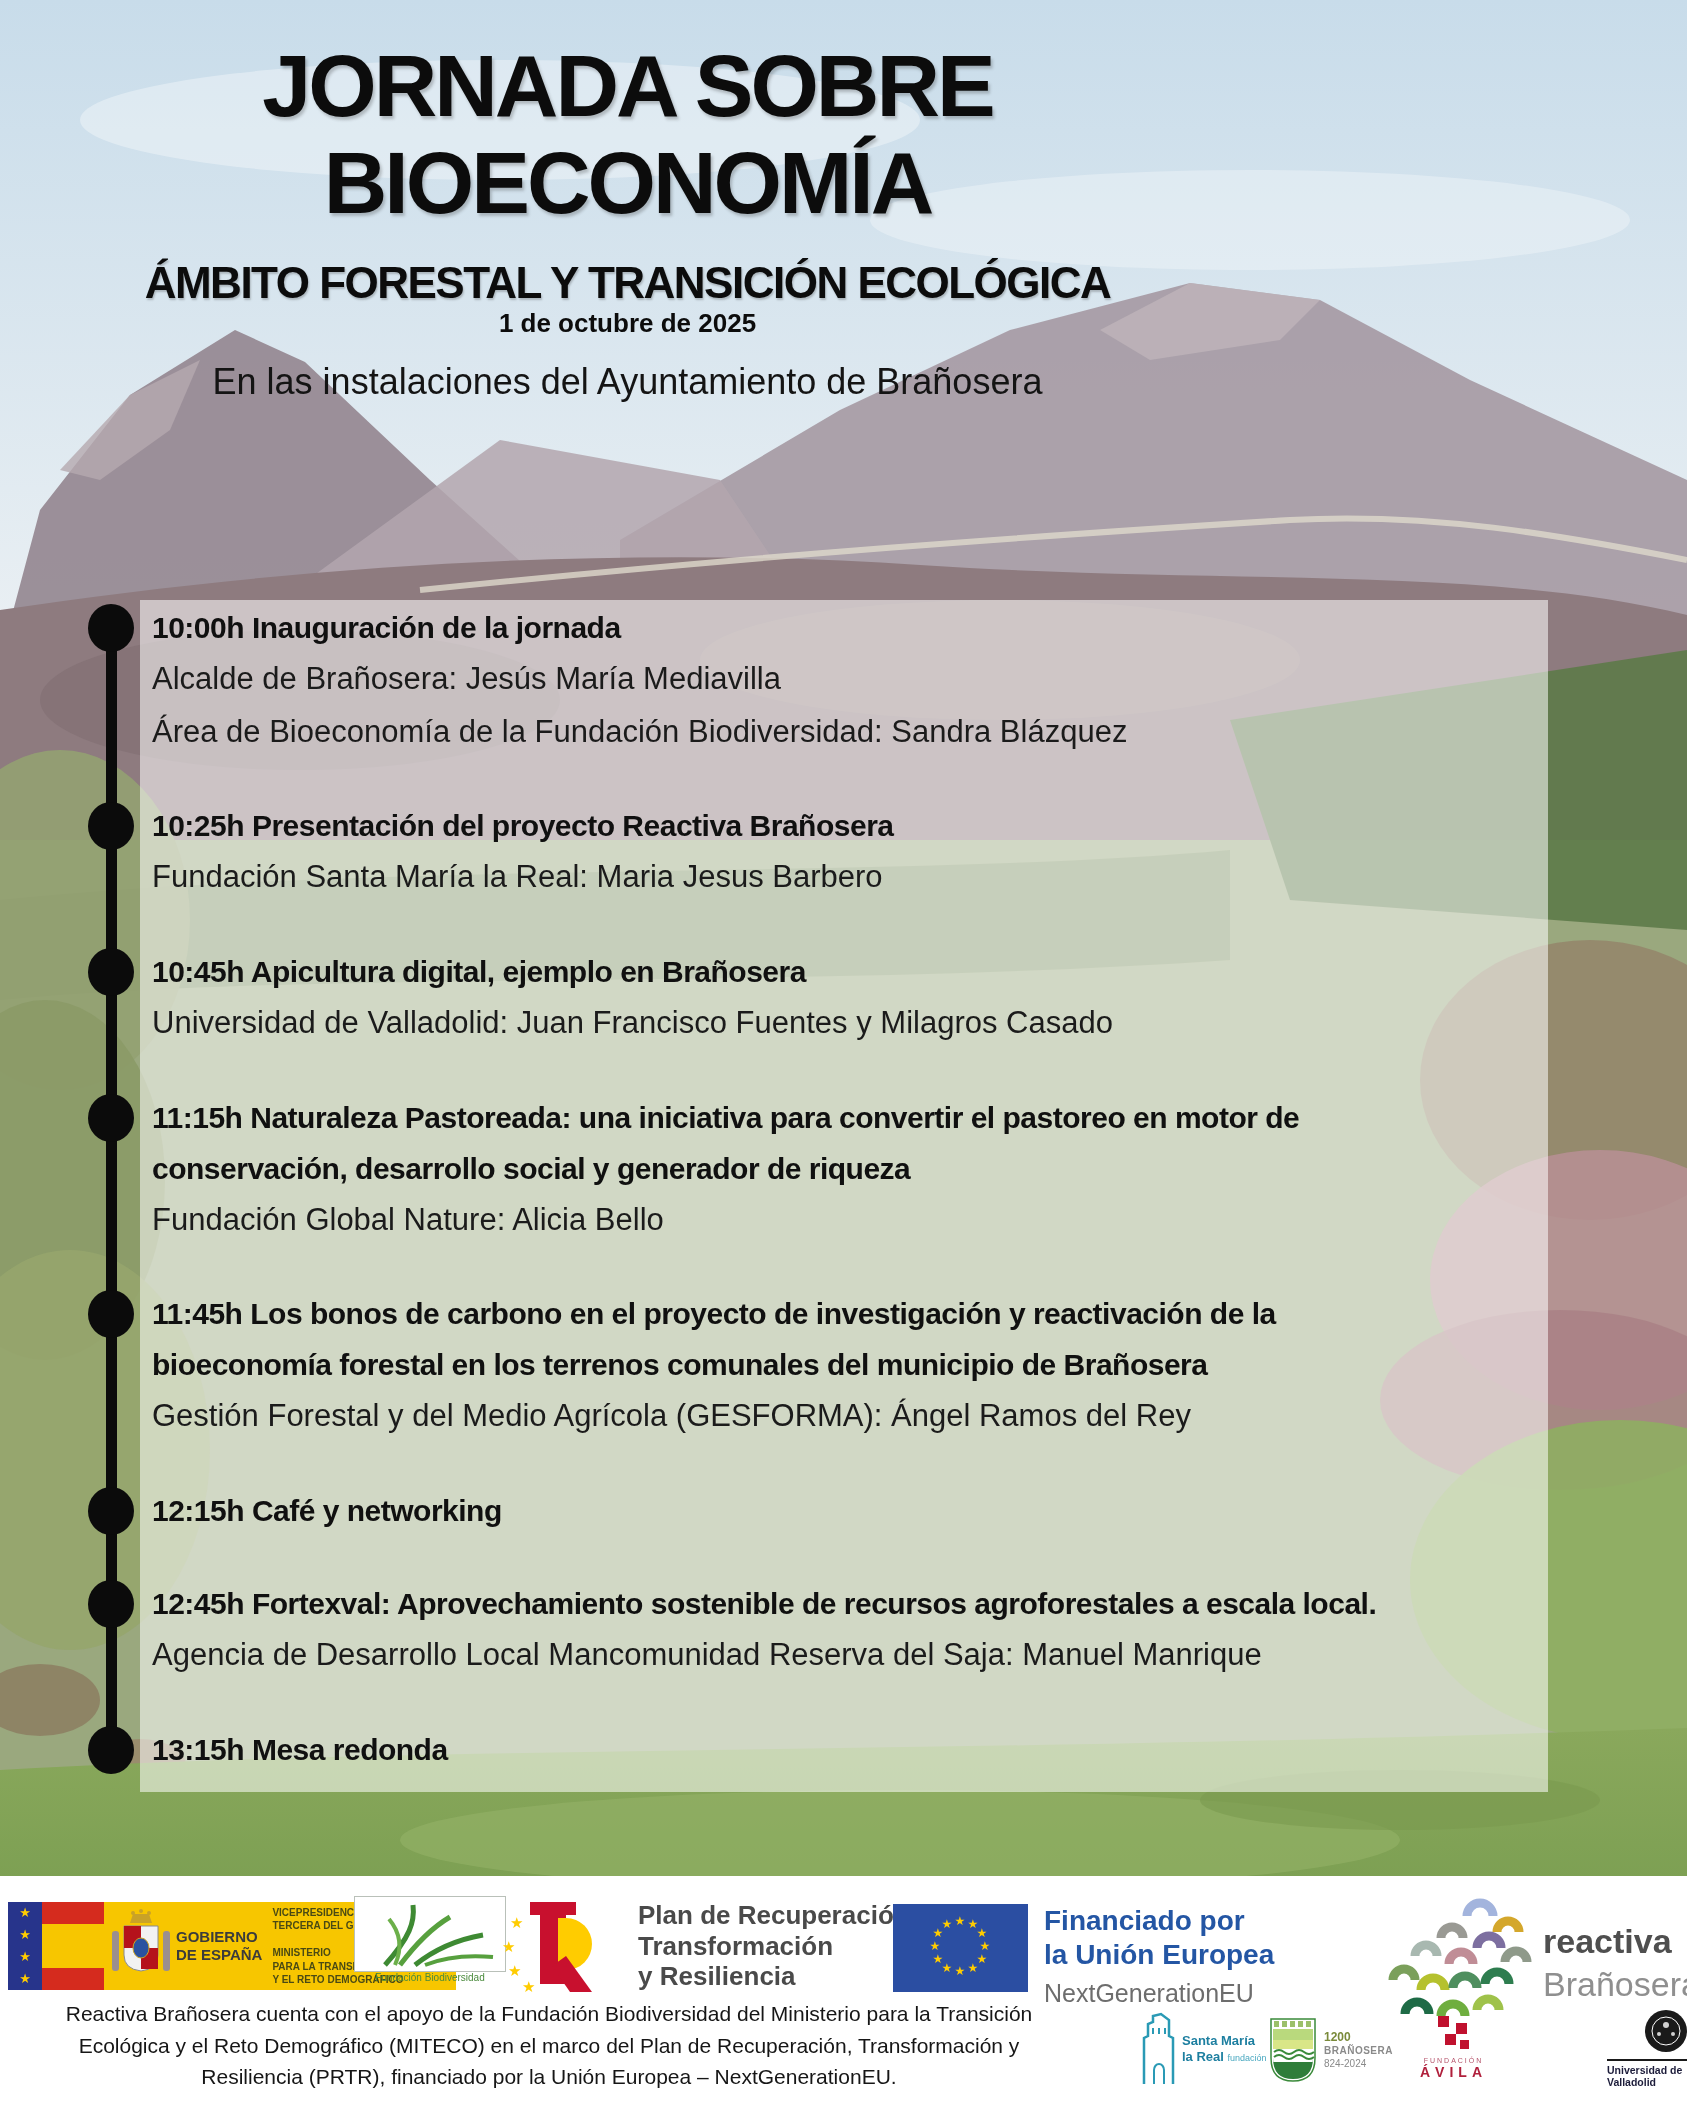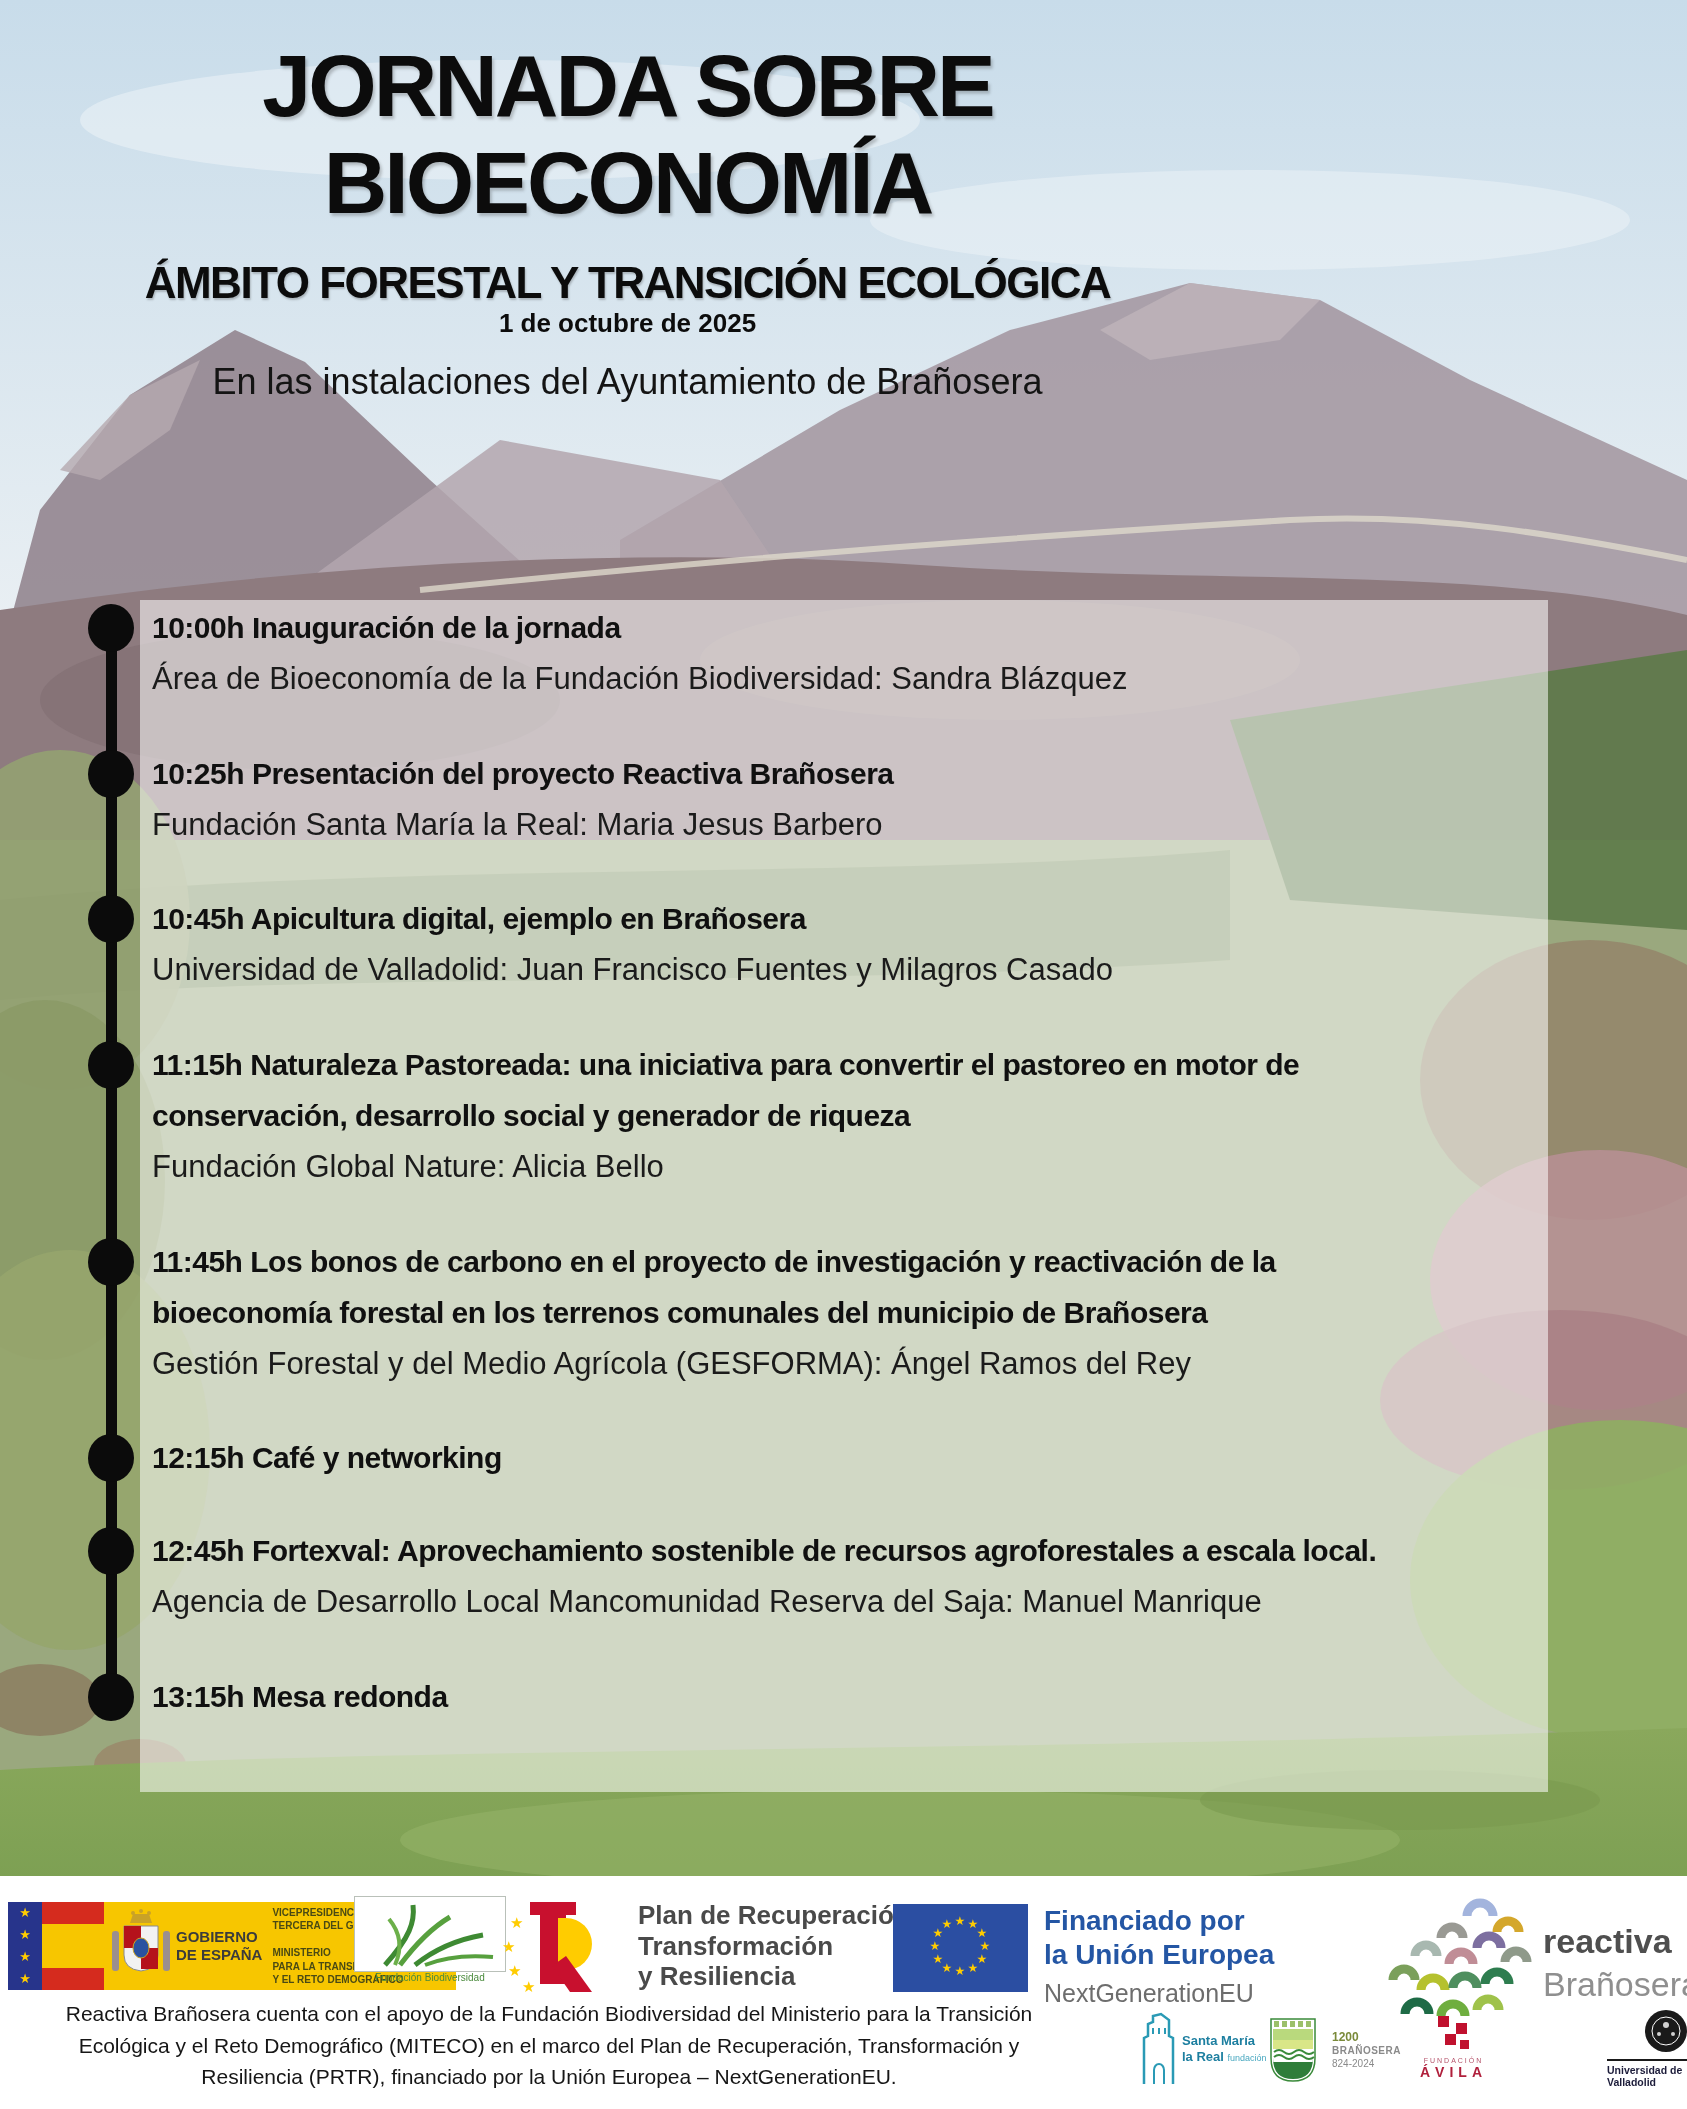--- a/index.html
+++ b/index.html
@@ -54,21 +54,21 @@
   .reactiva{position:absolute;left:1385px;top:14px;display:flex;align-items:center;}
   .reactiva-text{margin-left:8px;font-size:34px;line-height:1.25;}
   .reactiva-text .l1{font-weight:bold;color:#4f4f4f;}
   .reactiva-text .l2{color:#8f8f8f;}
   .disclaimer{position:absolute;left:34px;top:122px;width:1030px;text-align:center;
               font-size:21px;line-height:1.5;color:#161616;white-space:pre-line;}
   .mini{position:absolute;display:flex;align-items:center;}
   .sm-maria{left:1136px;top:136px;}
   .sm-maria .txt{margin-left:4px;font-size:13px;line-height:1.2;color:#1d7fa0;font-weight:bold;}
   .sm-maria .txt .tiny{font-weight:normal;font-size:9px;color:#49a8c0;}
-  .sm-bran{left:1268px;top:140px;gap:8px;}
+  .sm-bran{left:1268px;top:140px;}
   .sm-bran .txt{margin-left:6px;font-size:10px;line-height:1.25;color:#8a8a8a;}
   .sm-bran .txt .b1{font-weight:bold;color:#7a8a3a;font-size:12px;}
   .sm-bran .txt .b2{font-weight:bold;letter-spacing:.5px;}
   .sm-avila{left:1420px;top:138px;flex-direction:column;}
   .sm-avila .t1{font-size:7px;letter-spacing:2px;color:#b5536a;margin-top:3px;}
   .sm-avila .t2{font-size:14px;letter-spacing:5px;color:#b0203c;font-weight:bold;}
   .sm-uva{left:1607px;top:132px;flex-direction:column;}
   .sm-uva .rule{width:118px;height:2px;background:#1a1a1a;margin:5px 0 3px;}
   .sm-uva .t{font-size:10.5px;font-weight:bold;color:#1c1c3a;}
 </style>
@@ -131,20 +131,21 @@
     <div class="subtitle">ÁMBITO FORESTAL Y TRANSICIÓN ECOLÓGICA</div>
     <div class="date">1 de octubre de 2025</div>
     <div class="location">En las instalaciones del Ayuntamiento de Brañosera</div>
   </div>
 
   <div class="timeline">
     <div class="item">
       <span class="dot"></span>
       <div class="title">10:00h Inauguración de la jornada</div>
       <div class="speakers">
+          <div class="speaker">Alcalde de Brañosera: Jesús María Mediavilla</div>
           <div class="speaker">Área de Bioeconomía de la Fundación Biodiversidad: Sandra Blázquez</div>
         </div>
     </div>
 
     <div class="item">
       <span class="dot"></span>
       <div class="title">10:25h Presentación del proyecto Reactiva Brañosera</div>
       <div class="speakers">
           <div class="speaker">Fundación Santa María la Real: Maria Jesus Barbero</div>
         </div>

